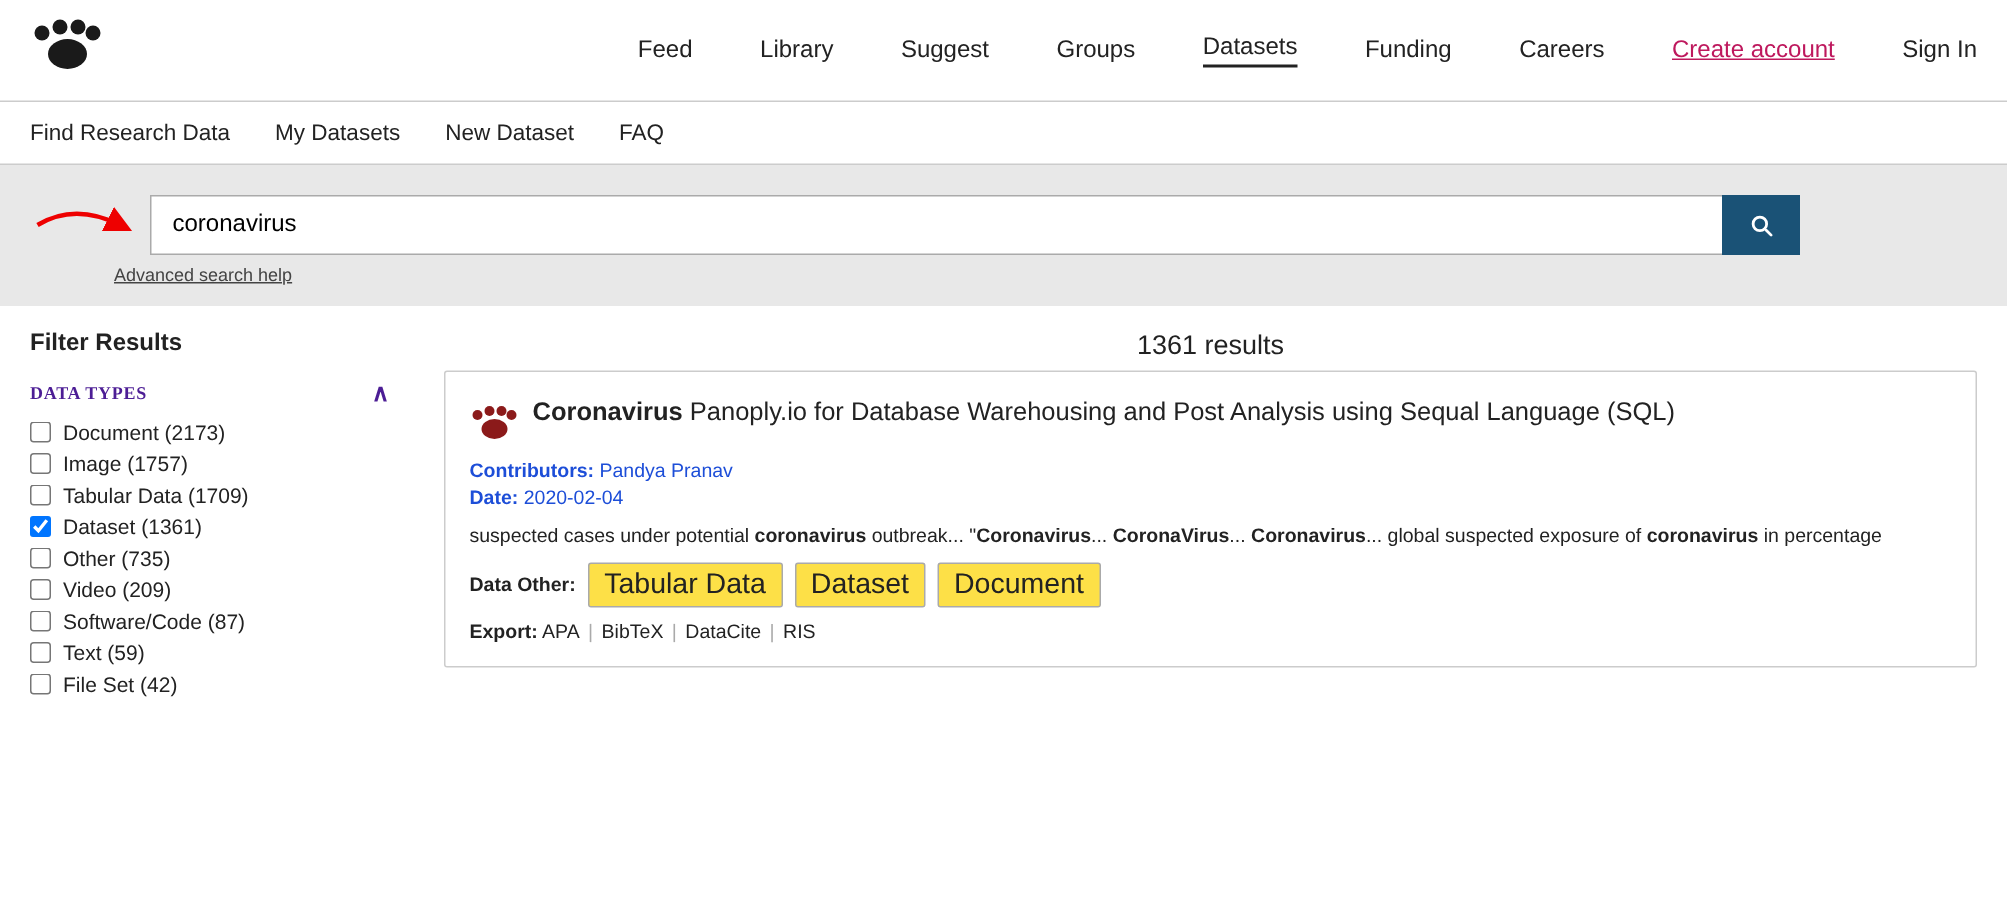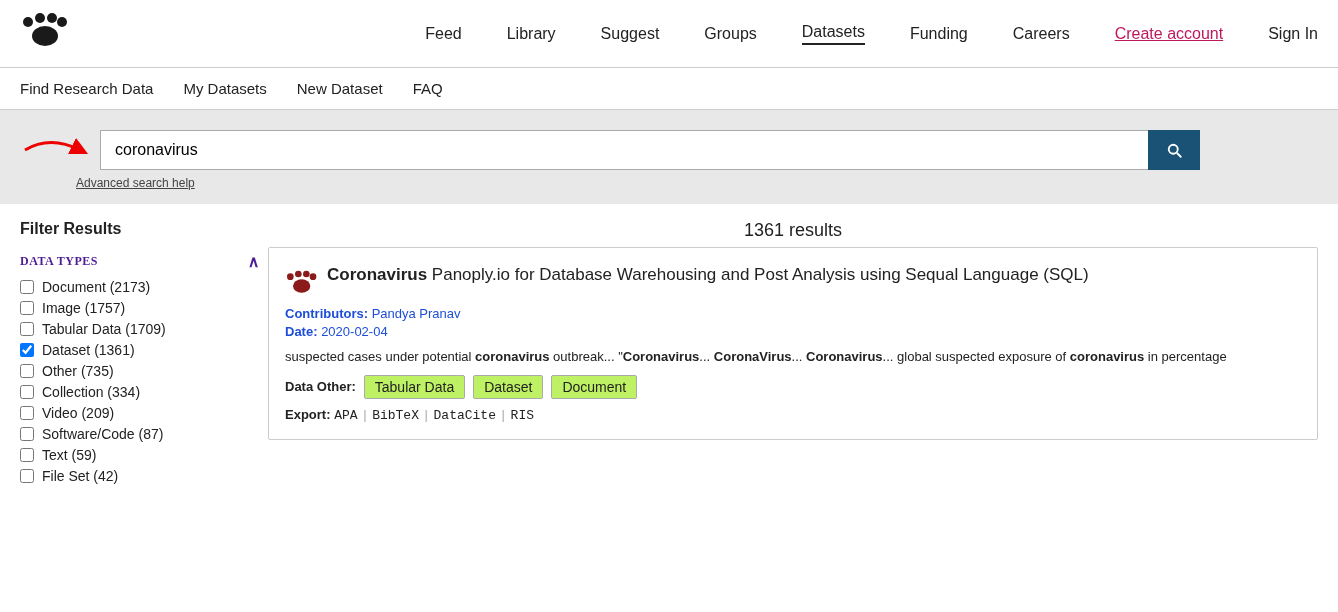--- a/index.html
+++ b/index.html
@@ -105,21 +105,21 @@
       font-size: 12px;
       color: #444;
       text-decoration: underline;
       cursor: pointer;
     }
 
     
     .main-content {
       display: flex;
       padding: 16px 20px;
-      gap: 8px;
+      gap: 36px;
     }
 
     
     .sidebar {
       width: 240px;
       flex-shrink: 0;
     }
     .filter-results-title {
       font-size: 16px;
       font-weight: bold;
@@ -209,34 +209,33 @@
       gap: 8px;
       margin-bottom: 8px;
     }
     .data-types-label {
       font-weight: bold;
       font-size: 13px;
     }
     .data-type-badge {
       border: 1px solid #aaa;
       padding: 3px 10px;
-      font-size: 14px;
+      font-size: 19px;
       border-radius: 2px;
-      background: #bef264;
+      background: #fde047;
     }
     .export-row {
       font-size: 13px;
     }
     .export-row span.export-label {
       font-weight: bold;
     }
     .export-row a {
       color: #222;
       text-decoration: none;
-      font-family: Liberation Mono, monospace;
     }
     .export-divider {
       color: #aaa;
       margin: 0 2px;
     }
   </style>
 </head>
 <body>
 
 <nav class="top-nav">
@@ -319,24 +318,20 @@
         <div class="filter-item">
           <input type="checkbox" checked="" style="">
           <span>Dataset (1361)</span>
         </div>
         <div class="filter-item">
           <input type="checkbox" style="">
           <span>Other (735)</span>
         </div>
         <div class="filter-item">
           <input type="checkbox" style="">
-          <span>Collection (334)</span>
-        </div>
-        <div class="filter-item">
-          <input type="checkbox" style="">
           <span>Video (209)</span>
         </div>
         <div class="filter-item">
           <input type="checkbox" style="">
           <span>Software/Code (87)</span>
         </div>
         <div class="filter-item">
           <input type="checkbox" style="">
           <span>Text (59)</span>
         </div>

